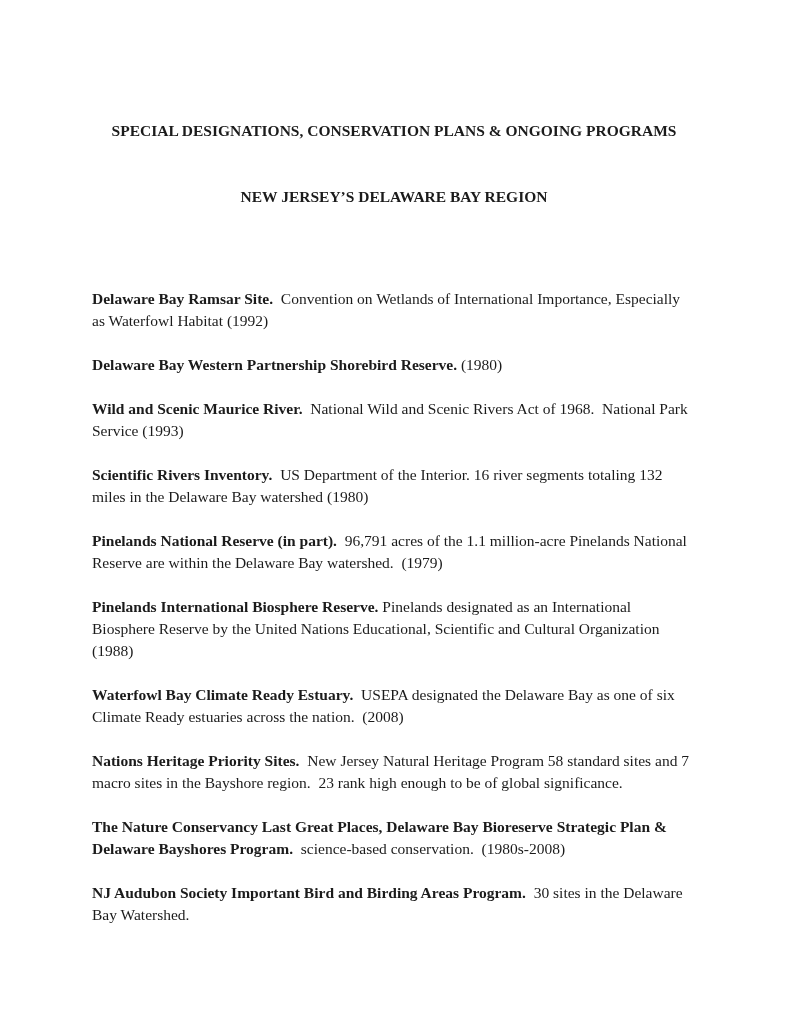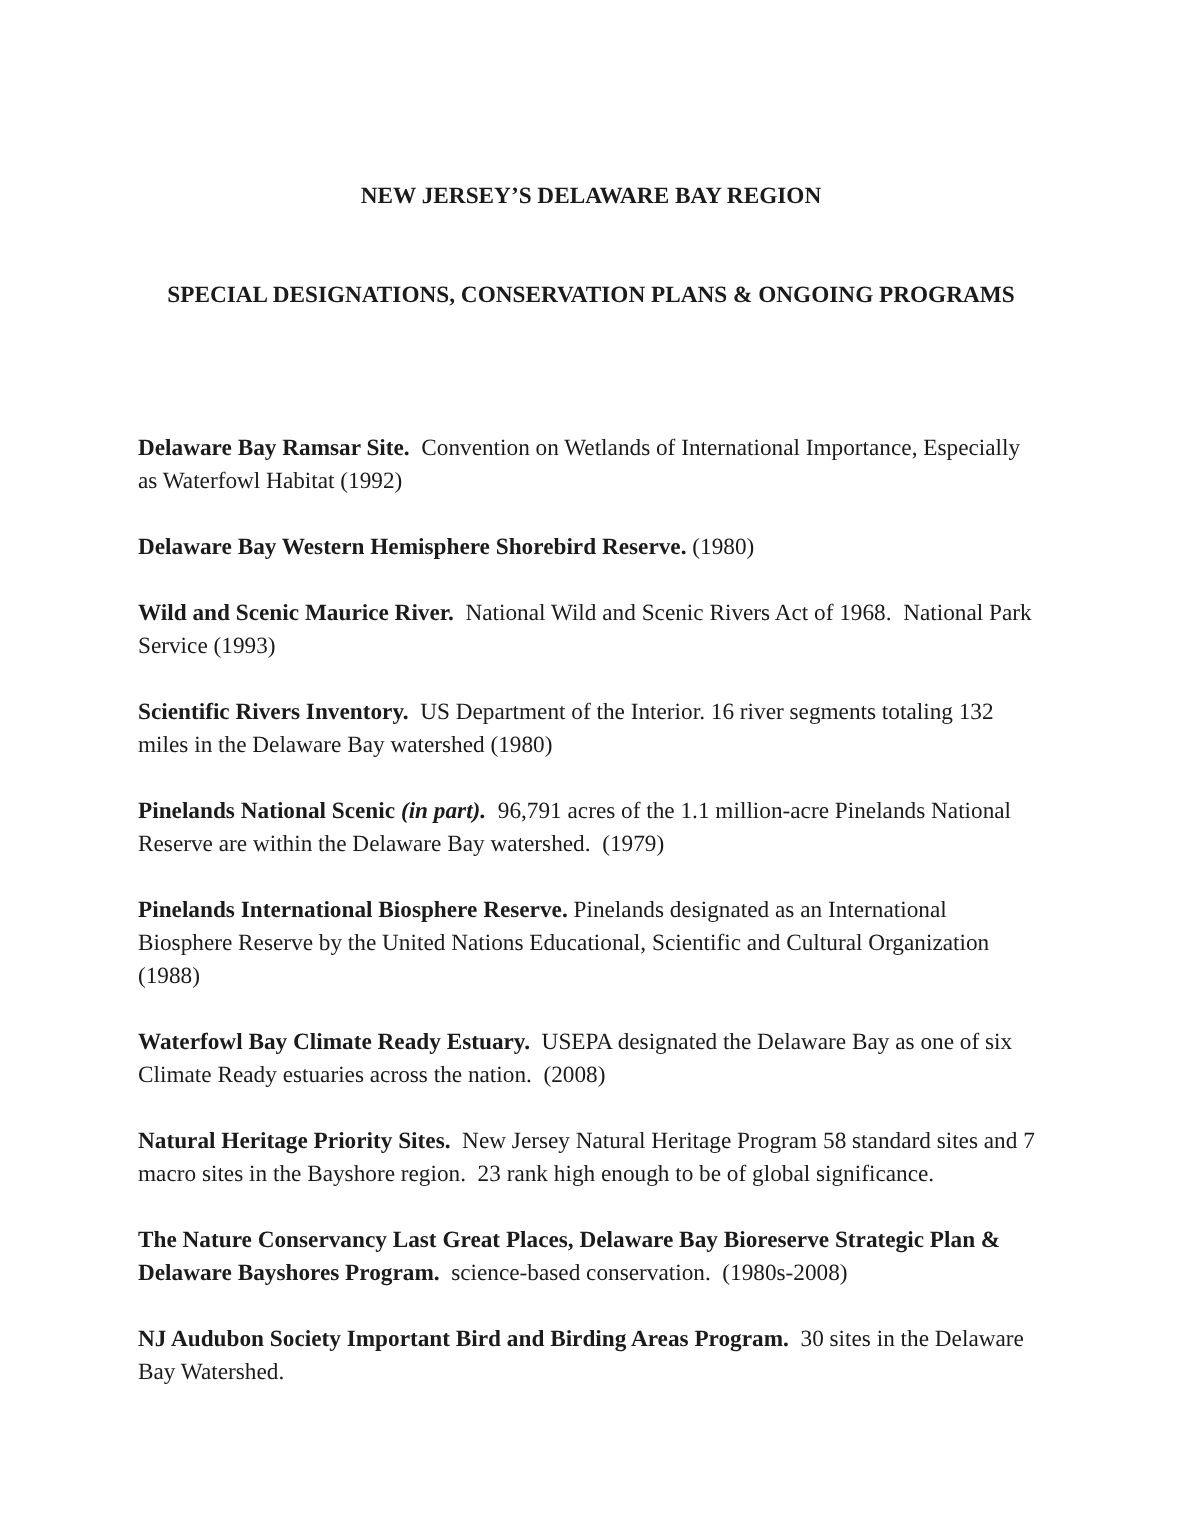--- a/index.html
+++ b/index.html
@@ -29,48 +29,48 @@
     font-weight: bold;
     text-decoration: underline;
     margin: 0 0 22px 0;
     white-space: pre-wrap;
   }
   .item {
     margin: 0 0 22px 0;
     white-space: pre-wrap;
   }
   .item .b  { font-weight: bold; }
-  .item .bi { font-weight: bold; font-style: italic; }
+  .item .bi { font-weight: bold; }
   .item .t  { font-weight: normal; }
 </style>
 </head>
 <body>
 
 <div class="page">
 
   <div class="doc-title">
+    <div>SPECIAL DESIGNATIONS, CONSERVATION PLANS &amp; ONGOING PROGRAMS</div>
     <div>NEW JERSEY’S DELAWARE BAY REGION</div>
-    <div>SPECIAL DESIGNATIONS, CONSERVATION PLANS &amp; ONGOING PROGRAMS</div>
   </div>
 
 
   <p class="item"><span class="b">Delaware Bay Ramsar Site.</span><span class="bi"></span><span class="t">  Convention on Wetlands of International Importance, Especially as Waterfowl Habitat (1992)</span></p>
 
-  <p class="item"><span class="b">Delaware Bay Western Hemisphere Shorebird Reserve.</span><span class="bi"></span><span class="t"> (1980)</span></p>
+  <p class="item"><span class="b">Delaware Bay Western Partnership Shorebird Reserve.</span><span class="bi"></span><span class="t"> (1980)</span></p>
 
 
   <p class="item"><span class="b">Wild and Scenic Maurice River.</span><span class="bi"></span><span class="t">  National Wild and Scenic Rivers Act of 1968.  National Park Service (1993)</span></p>
 
   <p class="item"><span class="b">Scientific Rivers Inventory.</span><span class="bi"></span><span class="t">  US Department of the Interior. 16 river segments totaling 132 miles in the Delaware Bay watershed (1980)</span></p>
 
-  <p class="item"><span class="b">Pinelands National Scenic </span><span class="bi">(in part).</span><span class="t">  96,791 acres of the 1.1 million-acre Pinelands National Reserve are within the Delaware Bay watershed.  (1979)</span></p>
+  <p class="item"><span class="b">Pinelands National Reserve </span><span class="bi">(in part).</span><span class="t">  96,791 acres of the 1.1 million-acre Pinelands National Reserve are within the Delaware Bay watershed.  (1979)</span></p>
 
   <p class="item"><span class="b">Pinelands International Biosphere Reserve.</span><span class="bi"></span><span class="t"> Pinelands designated as an International Biosphere Reserve by the United Nations Educational, Scientific and Cultural Organization (1988)</span></p>
 
   <p class="item"><span class="b">Waterfowl Bay Climate Ready Estuary.</span><span class="bi"></span><span class="t">  USEPA designated the Delaware Bay as one of six Climate Ready estuaries across the nation.  (2008)</span></p>
 
-  <p class="item"><span class="b">Natural Heritage Priority Sites.</span><span class="bi"></span><span class="t">  New Jersey Natural Heritage Program 58 standard sites and 7 macro sites in the Bayshore region.  23 rank high enough to be of global significance.</span></p>
+  <p class="item"><span class="b">Nations Heritage Priority Sites.</span><span class="bi"></span><span class="t">  New Jersey Natural Heritage Program 58 standard sites and 7 macro sites in the Bayshore region.  23 rank high enough to be of global significance.</span></p>
 
   <p class="item"><span class="b">The Nature Conservancy Last Great Places, Delaware Bay Bioreserve Strategic Plan &amp; Delaware Bayshores Program.</span><span class="bi"></span><span class="t">  science-based conservation.  (1980s-2008)</span></p>
 
   <p class="item"><span class="b">NJ Audubon Society Important Bird and Birding Areas Program.</span><span class="bi"></span><span class="t">  30 sites in the Delaware Bay Watershed.</span></p>
 
 </div>
 
 </body></html>

